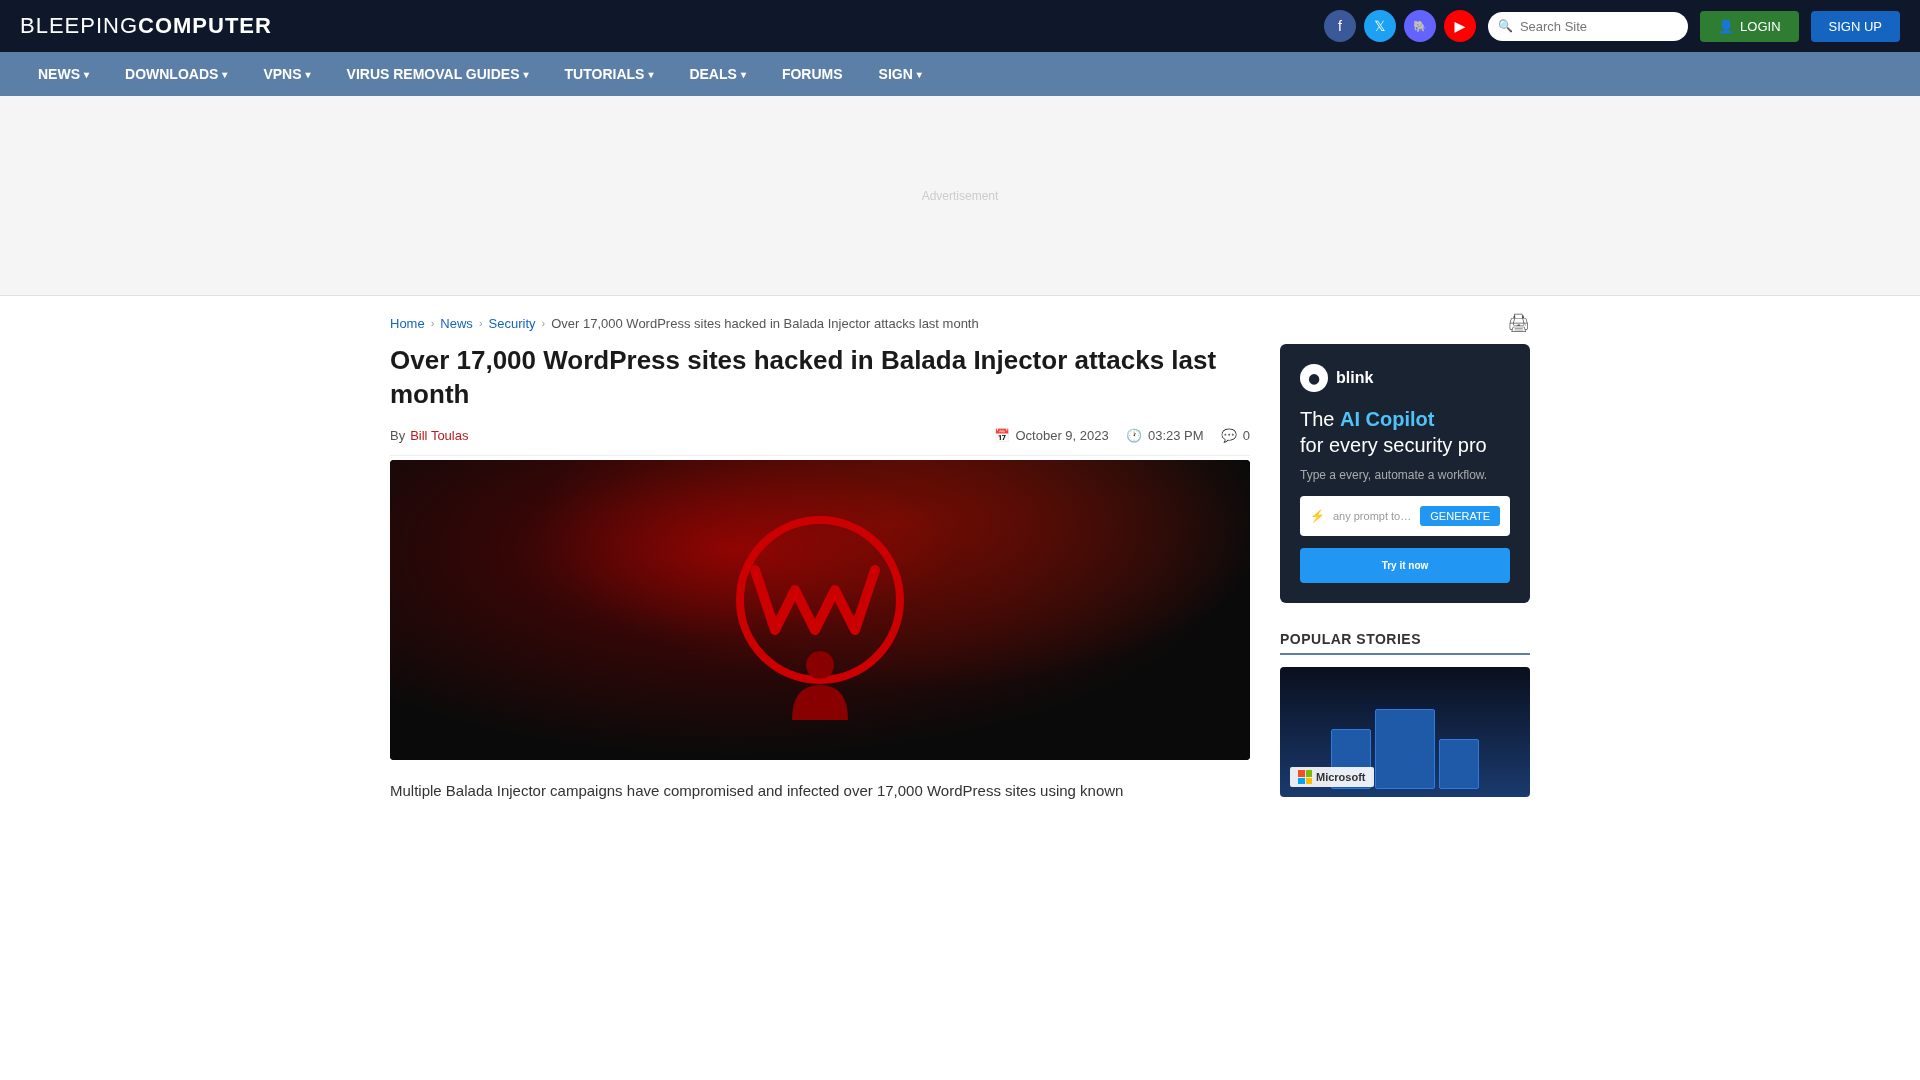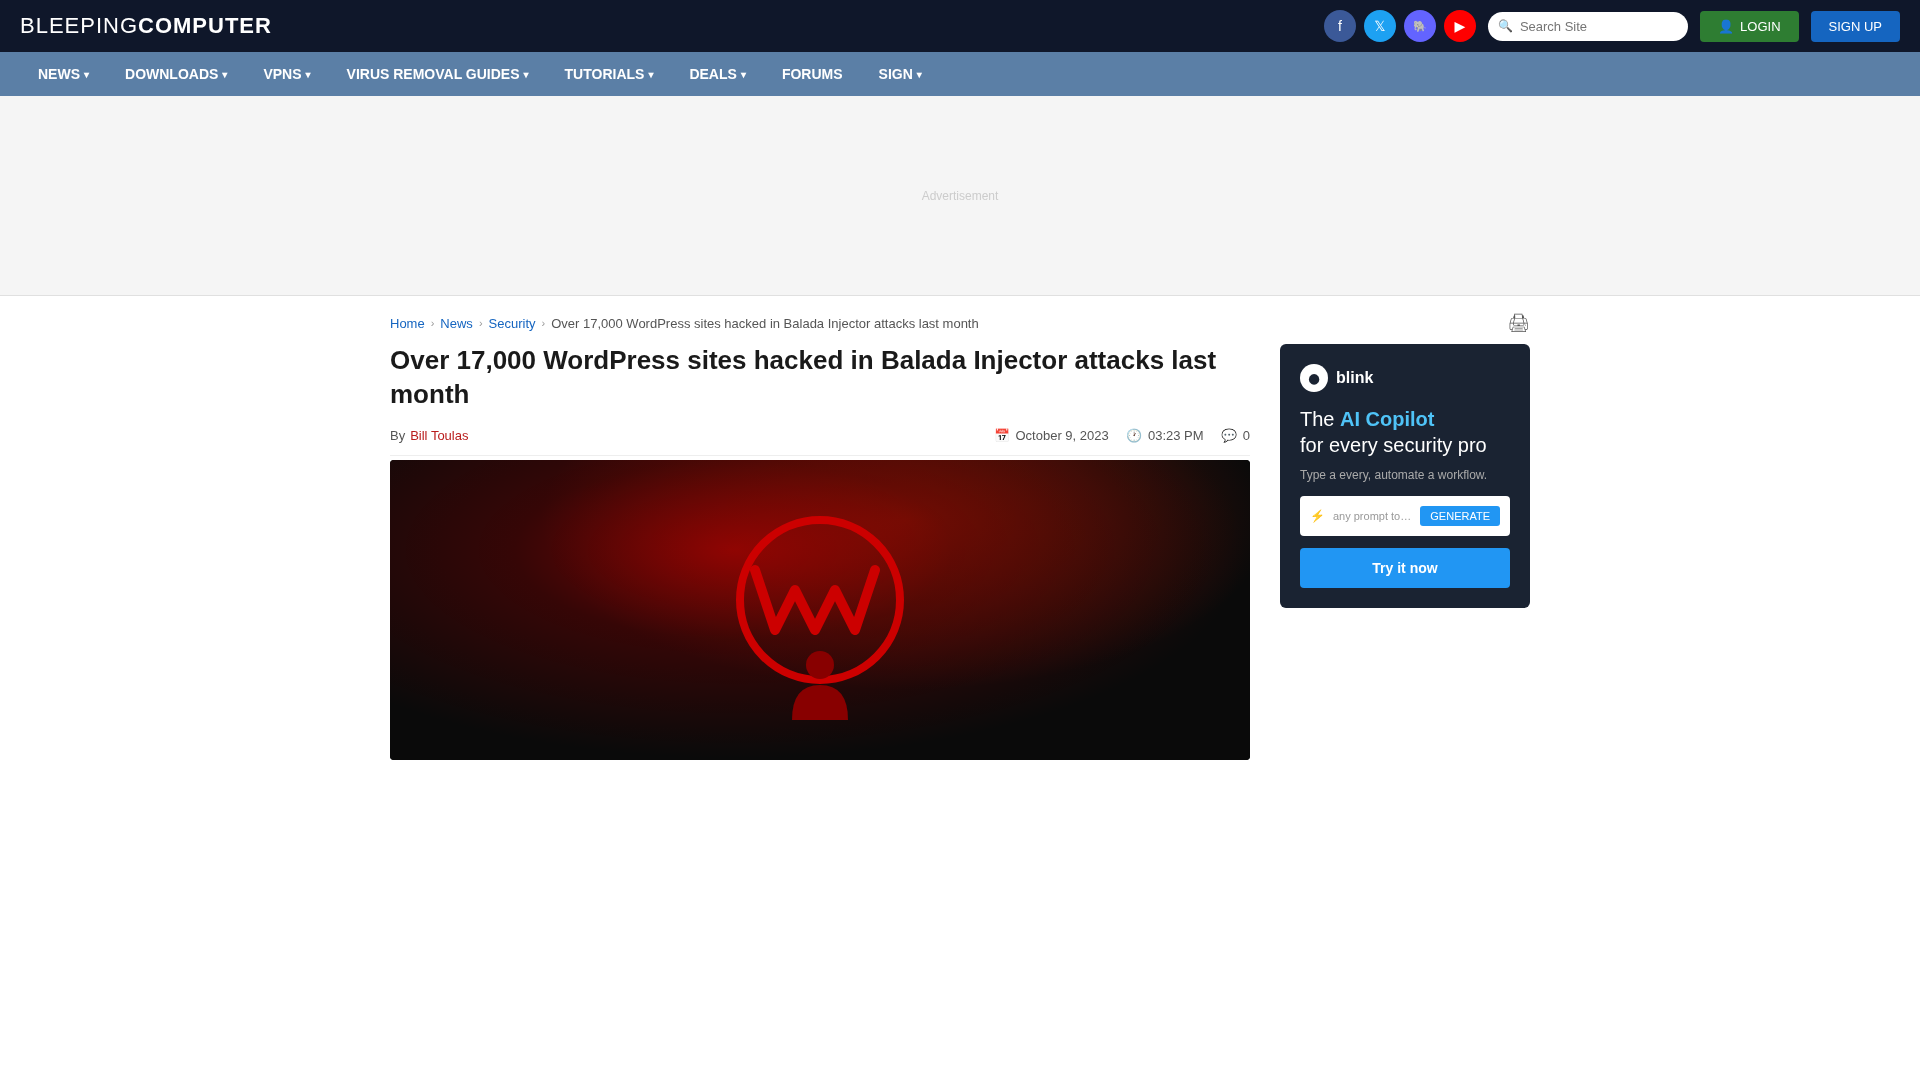--- a/index.html
+++ b/index.html
@@ -289,21 +289,21 @@
       cursor: pointer;
       white-space: nowrap;
     }
     .ad-try-btn {
       background: #2196f3;
       color: #fff;
       border: none;
       width: 100%;
       padding: 12px;
       border-radius: 4px;
-      font-size: 14px;
+      font-size: 10px;
       cursor: pointer;
       font-weight: 600;
     }
 
     
     .popular-stories-title {
       font-size: 14px;
       font-weight: 700;
       color: #333;
       text-transform: uppercase;
@@ -483,20 +483,23 @@
 
               <path d="M35 70 L55 130 L75 90 L95 130 L115 90 L135 130 L155 70" fill="none" stroke="#cc0000" stroke-width="10" stroke-linecap="round" stroke-linejoin="round"></path>
 
               <ellipse cx="100" cy="165" rx="14" ry="14" fill="#880000"></ellipse>
               <path d="M72 220 Q72 185 100 185 Q128 185 128 220" fill="#880000"></path>
             </svg>
           </div>
         </div>
       </div>
 
+      <div class="article-body">
+        <p>Multiple Balada Injector campaigns have compromised and infected over 17,000 WordPress sites using known</p>
+      </div>
     </div>
 
     <div class="article-sidebar">
 
       <div class="sidebar-ad">
         <div class="blink-logo">
           <div class="blink-circle">⬤</div>
           <span class="blink-text">blink</span>
         </div>
         <div class="ad-headline">
@@ -505,16 +508,37 @@
         </div>
         <div class="ad-subtext">Type a every, automate a workflow.</div>
         <div class="ad-input-mock">
           <span style="font-size:12px; color:#666;">⚡</span>
           <span class="ad-input-inner">any prompt to generate an automation...</span>
           <button class="ad-generate-btn">GENERATE</button>
         </div>
         <button class="ad-try-btn">Try it now</button>
       </div>
 
+      <div class="popular-stories">
+        <div class="popular-stories-title">POPULAR STORIES</div>
+        <div class="popular-image">
+          <div class="screens-visual">
+            <div class="screen-block" style="width:40px; height:60px;"></div>
+            <div class="screen-block" style="width:60px; height:80px;"></div>
+            <div class="screen-block" style="width:40px; height:50px;"></div>
+          </div>
+          <div class="ms-logo-area">
+            <div class="ms-logo-text">
+              <div class="ms-squares">
+                <div class="ms-sq"></div>
+                <div class="ms-sq"></div>
+                <div class="ms-sq"></div>
+                <div class="ms-sq"></div>
+              </div>
+              <span>Microsoft</span>
+            </div>
+          </div>
+        </div>
+      </div>
 
     </div>
   </div>
 </div>
 
 </body></html>

